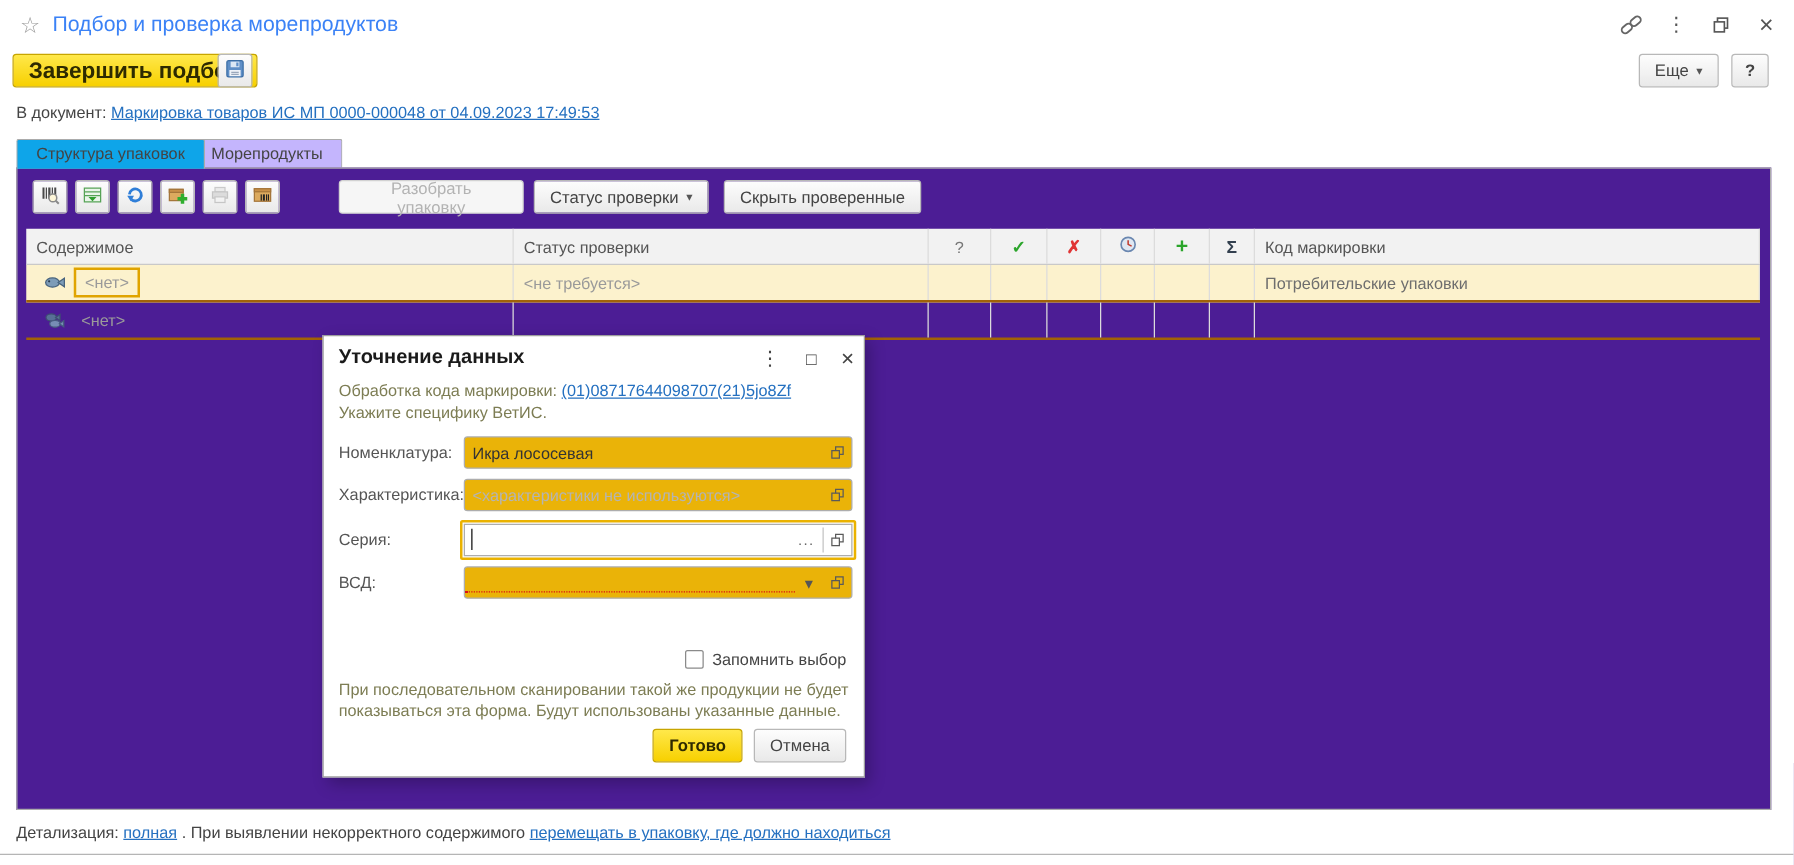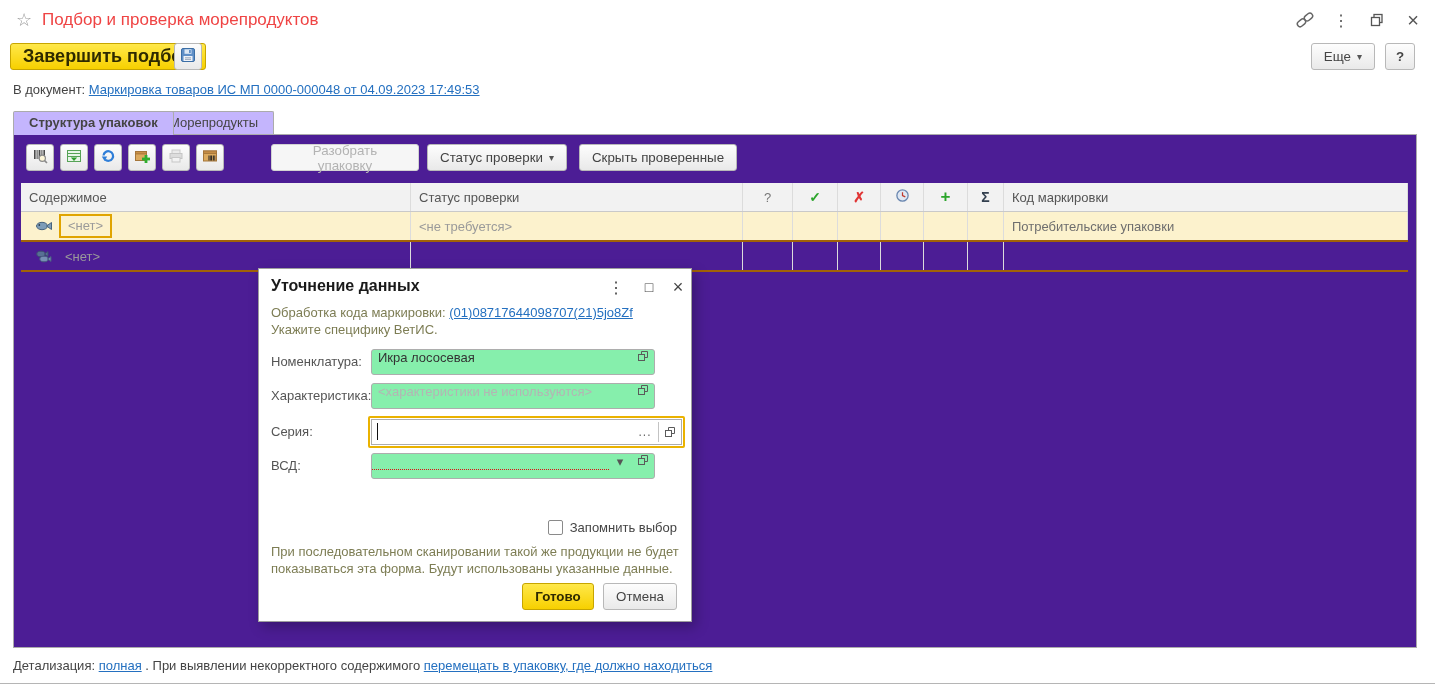--- a/index.html
+++ b/index.html
@@ -1,21 +1,21 @@
 <!DOCTYPE html>
 <html><head>
 <meta charset="utf-8">
 <style>
   * { box-sizing: border-box; }
   body { margin:0; font-family:"Liberation Sans", sans-serif; font-size:13px; color:#444; background:#fff; }
   #app { position:relative; width:1435px; height:692px; background:#fff; overflow:hidden; }
 
   
   .star { position:absolute; left:16px; top:9px; font-size:18px; color:#9a9a9a; }
-  .win-title { position:absolute; left:42px; top:10px; font-size:17px; color:#ef4444; }
+  .win-title { position:absolute; left:42px; top:10px; font-size:17px; color:#3b82f6; }
   .win-controls { position:absolute; right:12px; top:10px; display:flex; gap:16px; align-items:center; color:#555; }
   .win-controls .wc { width:20px; height:20px; display:flex; align-items:center; justify-content:center; cursor:pointer; }
   .kebab { font-size:16px; color:#555; letter-spacing:0; }
   .closex { font-size:20px; line-height:16px; color:#555; }
 
   
   .btn { display:inline-flex; align-items:center; justify-content:center; border:1px solid #b8b8b8; border-radius:3px;
          background:linear-gradient(#fdfdfd,#e9e9e9); color:#444; cursor:pointer; height:27px; padding:0 12px; }
   .btn-yellow { background:linear-gradient(#ffe84a,#f7d000); border:1px solid #c7a500; font-weight:bold; color:#2e2a00; }
   .btn-disabled { color:#b3b3b3; background:#f6f6f6; border-color:#d2d2d2; }
@@ -27,21 +27,21 @@
   .cmdbar-more { position:absolute; right:60px; top:43px;text-align:center; }
   .cmdbar-help { position:absolute; right:20px; top:43px; width:30px; font-weight:bold; }
 
   
   .docline { position:absolute; left:13px; top:82px; }
   a.lnk { color:#2470c0; text-decoration:underline; cursor:pointer; }
 
   
   .tab { position:absolute; top:111px; height:23px; line-height:22px; padding:0 15px; border:1px solid #ababab;
          border-bottom:none; border-radius:2px 2px 0 0; background:#c4b5fd; color:#444; cursor:pointer; }
-  .tab.active { background:#c4b5fd; height:24px; z-index:3;font-weight:bold; }
+  .tab.active { background:#0ea5e9; height:24px; z-index:3; }
   .tab1 { left:13px; }
   .tab2 { left:153px; }
   .panel { position:absolute; left:13px; top:134px; width:1404px; height:514px; border:1px solid #ababab; background:#4c1d95; z-index:1; }
 
   
   .tb { position:absolute; left:12px; top:9px; display:flex; align-items:center; }
   .tb .icon-btn { margin-right:6px; }
   .tb-disassemble { margin-left:41px; width:148px; }
   .tb-status { margin-left:8px; }
   .tb-hide { margin-left:12px; }
@@ -69,22 +69,22 @@
   .dlg { position:absolute; left:258px; top:268px; width:434px; height:354px; background:#fff; border:1px solid #9e9e9e;
          box-shadow:4px 5px 12px rgba(0,0,0,.25); z-index:20; }
   .dlg-title { position:absolute; left:12px; top:8px; font-size:16px; font-weight:bold; color:#1a1a1a; }
   .dlg-wc { position:absolute; top:9px; width:18px; height:18px; display:flex; align-items:center; justify-content:center; color:#444; cursor:pointer; }
   .dlg-kebab { left:348px; } .dlg-max { left:381px; font-size:14px; } .dlg-close { left:410px; font-size:18px; }
   .olive { color:#7d7d54; }
   .dlg-line1 { position:absolute; left:12px; top:36px; }
   .dlg-line2 { position:absolute; left:12px; top:53px; }
   .frow { position:absolute; left:0; width:434px; height:26px; }
   .flabel { position:absolute; left:12px; top:0; line-height:26px; color:#555; }
-  .fbox { position:absolute; left:112px; top:0; width:284px; height:26px; border:1px solid #adadad; border-radius:3px;
-          display:flex; align-items:flex-start; background:#86efac; }
+  .fbox { position:absolute; left:112px; top:0; width:311px; height:26px; border:1px solid #adadad; border-radius:3px;
+          display:flex; align-items:center; background:#eab308; }
   .fmain { flex:1; position:relative; display:flex; align-items:center; }
   .fld-input { border:none; outline:none; width:100%; height:100%; padding:0 6px; font:13px "Liberation Sans",sans-serif; color:#333; background:transparent; }
   .fld-input::placeholder { color:#b4b4b4; }
   .fdiv { width:1px; background:#c3c3c3; margin:2px 0; }
   .fbtn { width:22px; display:flex; align-items:center; justify-content:center; cursor:pointer; color:#555; }
   .fbtn-ellipsis { width:26px; font-size:12px; color:#666; letter-spacing:1px; }
   .red-underline { border-bottom:1px dotted #dd1111; }
   .caret { position:absolute; left:5px; top:3px; width:1px; height:17px; background:#111; }
   .series-wrap { position:absolute; left:109px; top:-3px; width:317px; height:32px; border:2px solid #eab200; border-radius:2px;
                  display:flex; align-items:stretch; padding:1px; }

